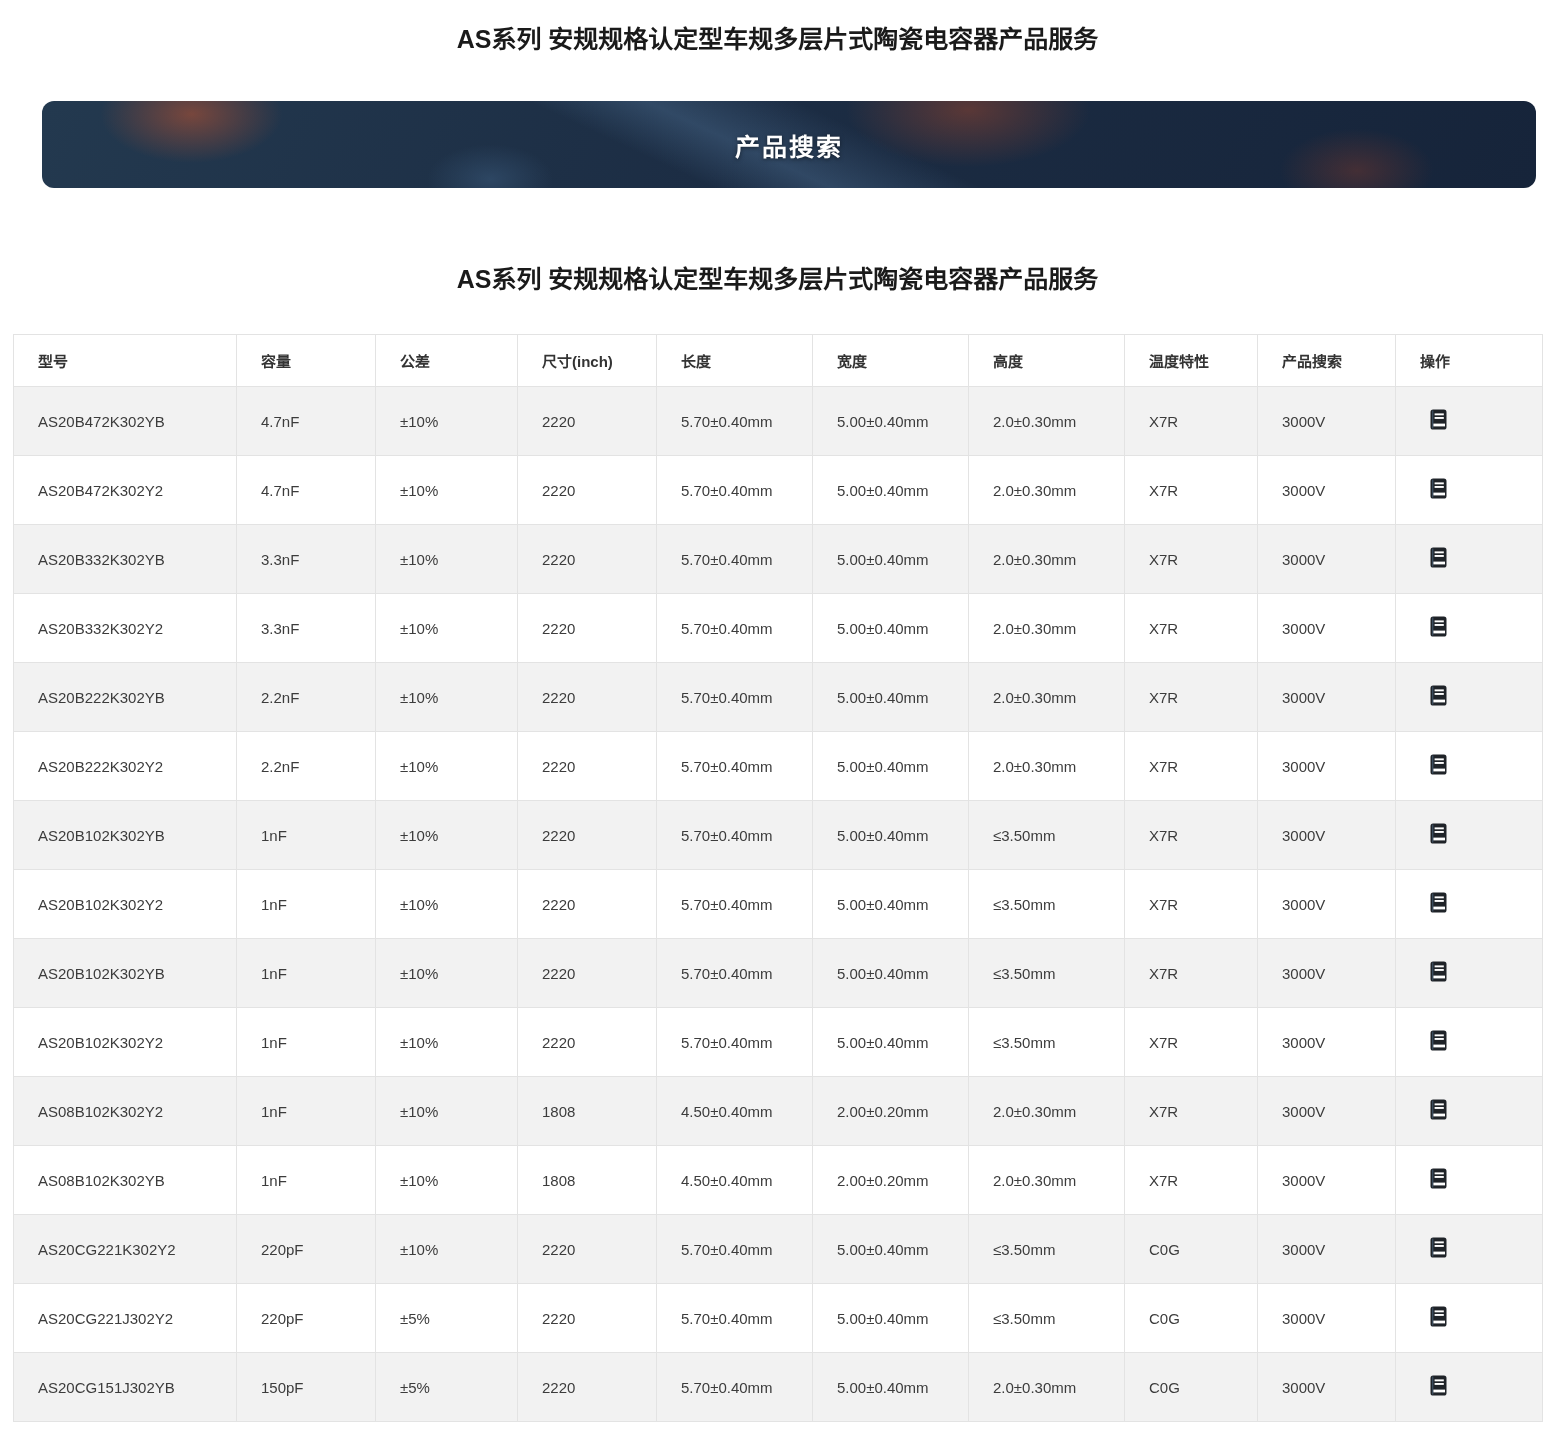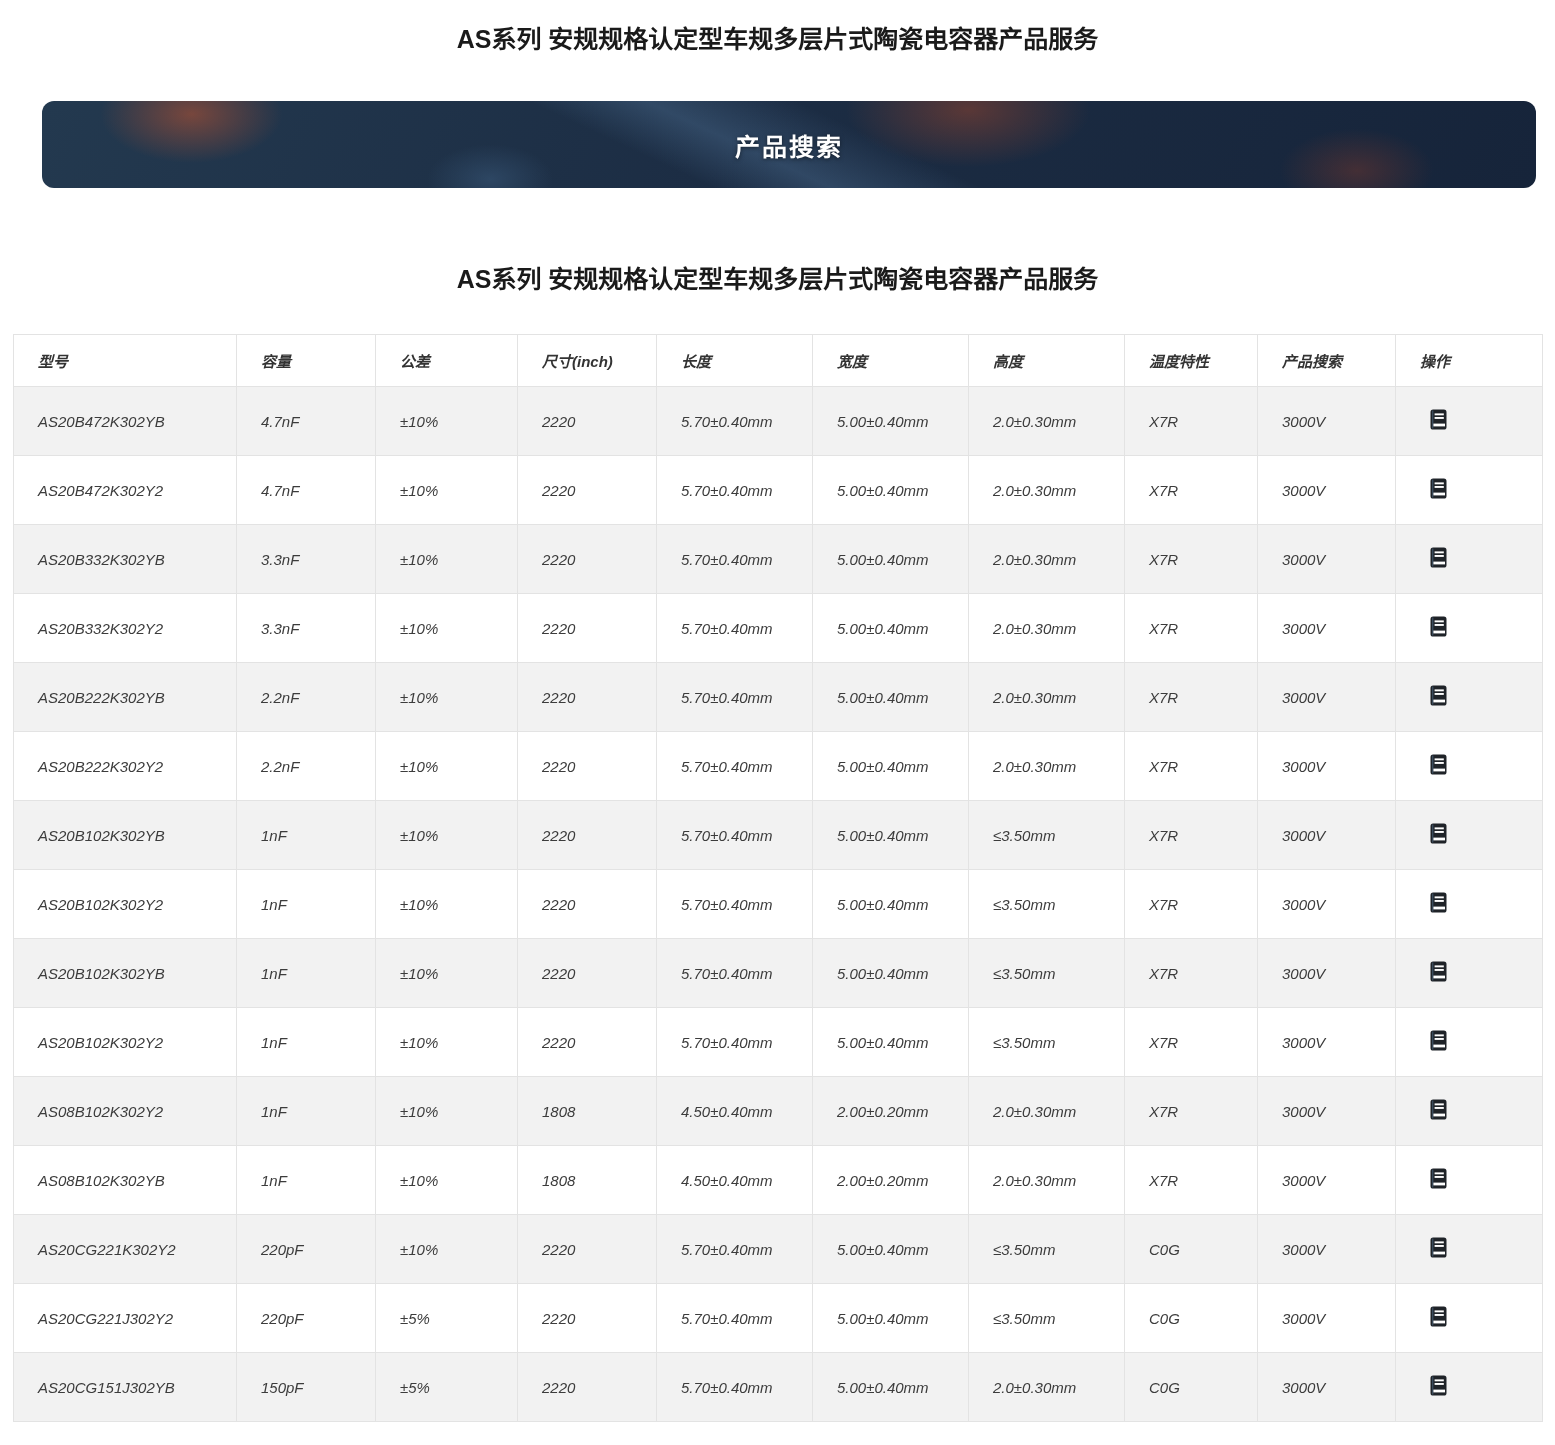--- a/index.html
+++ b/index.html
@@ -90,21 +90,21 @@
     background:
       radial-gradient(ellipse 110px 55px at 12% 30%, rgba(110,160,200,0.38), rgba(110,160,200,0) 70%),
       radial-gradient(ellipse 140px 65px at 68% 22%, rgba(110,160,200,0.33), rgba(110,160,200,0) 72%),
       radial-gradient(ellipse 90px 60px at 92% 70%, rgba(100,150,190,0.30), rgba(100,150,190,0) 70%),
       radial-gradient(ellipse 120px 50px at 35% 88%, rgba(80,125,165,0.28), rgba(80,125,165,0) 72%),
       linear-gradient(105deg, #0d2036 0%, #133click052 0%, #123050 55%, #0d2036 100%),
       linear-gradient(105deg, #0d2036 0%, #123050 55%, #0d2036 100%);
   }
 
   
-  .table-wrap { margin: 40px 13px 16px 13px; font-style: italic; }
+  .table-wrap { margin: 40px 13px 16px 13px; }
   table.product-table {
     width: 1529px;
     border-collapse: collapse;
     table-layout: fixed;
     font-size: 15px;
   }
   .product-table th, .product-table td {
     border: 1px solid #e3e3e3;
     padding: 0 10px 0 24px;
     text-align: left;

